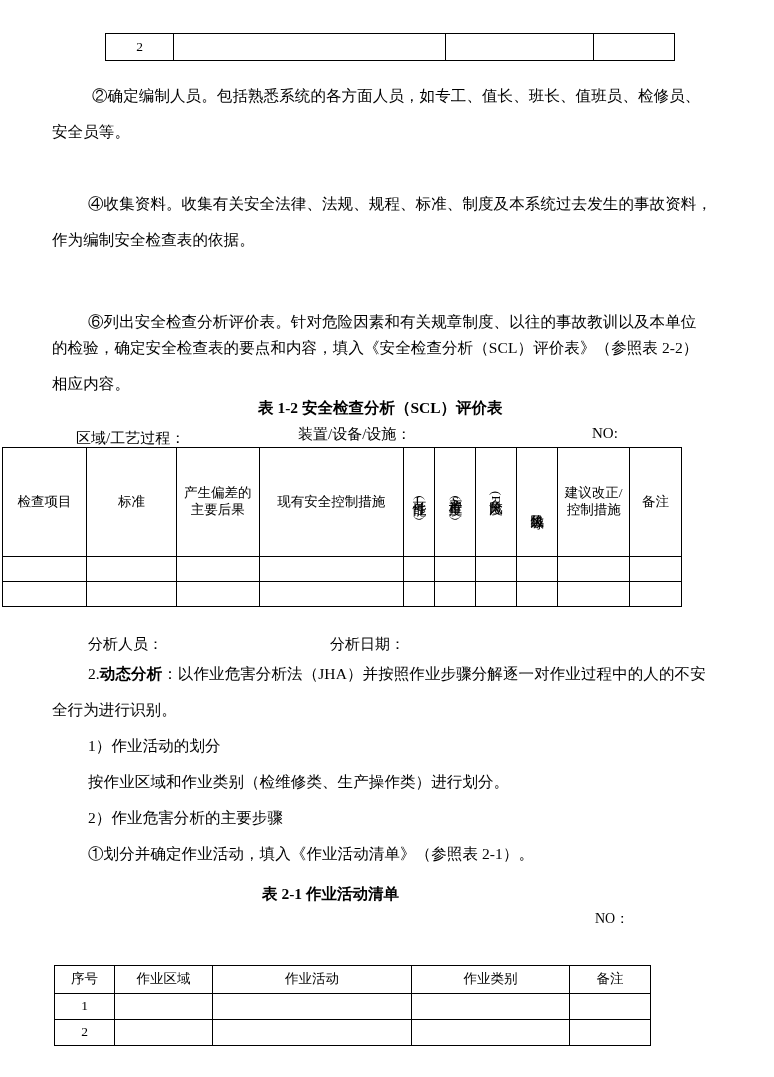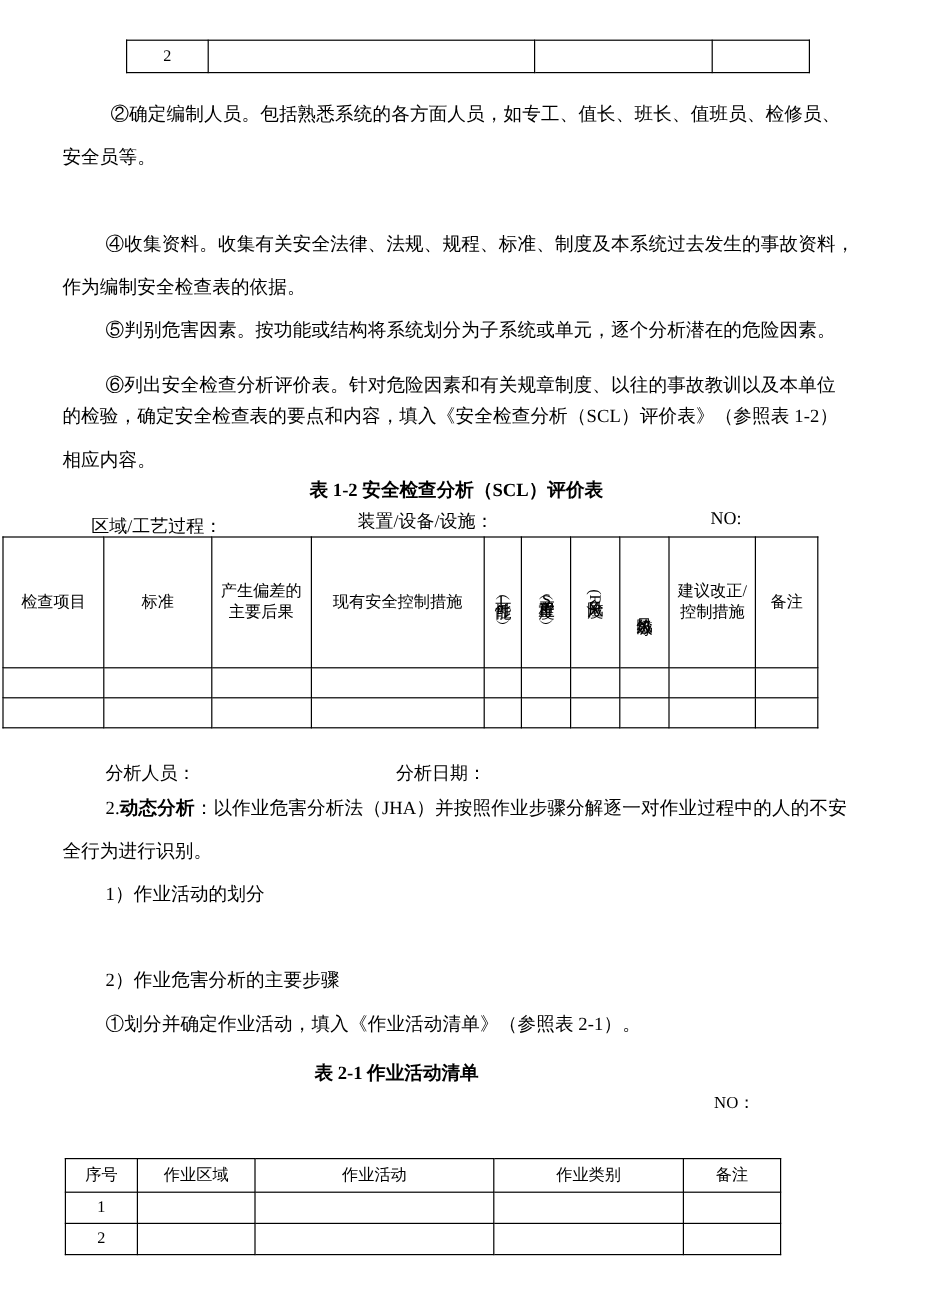--- a/index.html
+++ b/index.html
@@ -144,23 +144,22 @@
           <td style="width:80px"></td>
         </tr>
       </tbody>
     </table>
   </div>
 
   <div class="para" style="left:92px; top:88px;">②确定编制人员。包括熟悉系统的各方面人员，如专工、值长、班长、值班员、检修员、</div>
   <div class="para" style="left:52px; top:124px;">安全员等。</div>
   <div class="para" style="left:88px; top:196px;">④收集资料。收集有关安全法律、法规、规程、标准、制度及本系统过去发生的事故资料，</div>
   <div class="para" style="left:52px; top:232px;">作为编制安全检查表的依据。</div>
-  <div class="para" style="left:88px; top:268px;">⑤判别危害因素。按功能或结构将系统划分为子系统或单元，逐个分析潜在的危险因素。</div>
   <div class="para" style="left:88px; top:314px;">⑥列出安全检查分析评价表。针对危险因素和有关规章制度、以往的事故教训以及本单位</div>
-  <div class="para" style="left:52px; top:340px;">的检验，确定安全检查表的要点和内容，填入《安全检查分析（SCL）评价表》（参照表 1-2）</div>
+  <div class="para" style="left:52px; top:340px;">的检验，确定安全检查表的要点和内容，填入《安全检查分析（SCL）评价表》（参照表 2-2）</div>
   <div class="para" style="left:52px; top:376px;">相应内容。</div>
 
   <div class="caption" style="left:258px; top:398px;">表 1-2 安全检查分析（SCL）评价表</div>
 
   <div class="field-line" style="left:60px; top:429px;margin-left:16px;">区域/工艺过程：</div>
   <div class="field-line" style="left:298px; top:425px;">装置/设备/设施：</div>
   <div class="field-line" style="left:592px; top:425px;">NO:</div>
 
   <div class="scl-wrap">
     <table class="doc-table scl-table">
@@ -226,20 +225,21 @@
       </tbody>
     </table>
   </div>
 
   <div class="analyst-line" style="left:88px; top:635px;">分析人员：</div>
   <div class="analyst-line" style="left:330px; top:635px;">分析日期：</div>
 
   <div class="para" style="left:88px; top:666px;"><span>2.</span><span class="bold-run">动态分析</span><span>：以作业危害分析法（JHA）并按照作业步骤分解逐一对作业过程中的人的不安</span></div>
   <div class="para" style="left:52px; top:702px;">全行为进行识别。</div>
   <div class="para" style="left:88px; top:738px;">1）作业活动的划分</div>
+  <div class="para" style="left:88px; top:774px;">按作业区域和作业类别（检维修类、生产操作类）进行划分。</div>
   <div class="para" style="left:88px; top:810px;">2）作业危害分析的主要步骤</div>
   <div class="para" style="left:88px; top:846px;">①划分并确定作业活动，填入《作业活动清单》（参照表 2-1）。</div>
 
   <div class="caption" style="left:262px; top:884px;">表 2-1  作业活动清单</div>
 
   <div class="no-label" style="left:595px; top:910px;">NO：</div>
 
   <div class="act-wrap">
     <table class="doc-table act-table">
       <thead>

